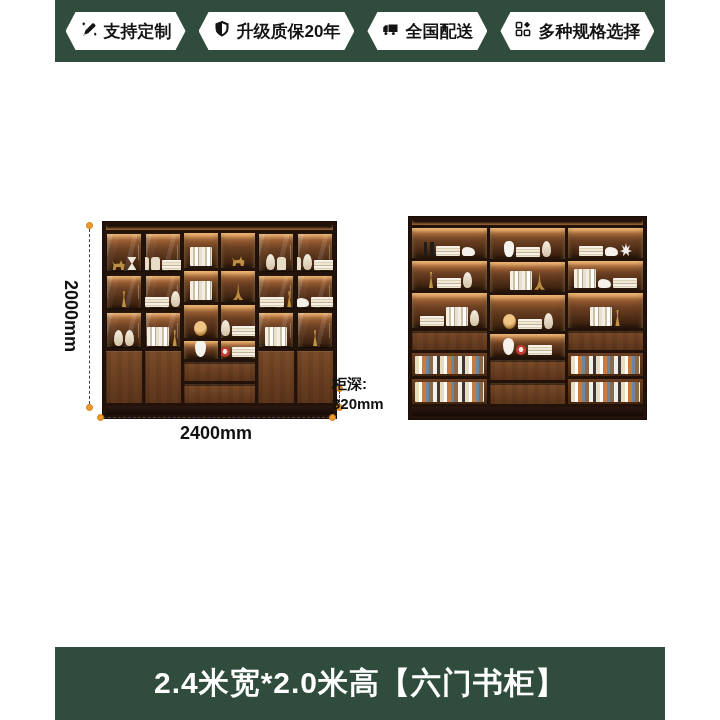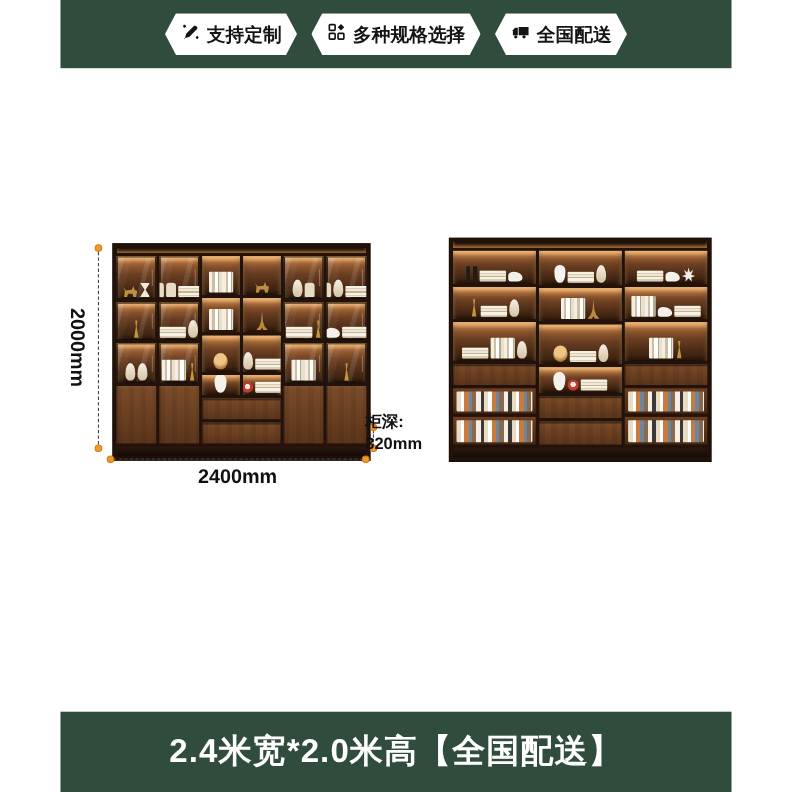--- a/index.html
+++ b/index.html
@@ -100,39 +100,49 @@
         <svg viewBox="0 0 24 24">
             <path fill="#141414" d="M5 21l2.2-7 9.2-9.2a1.7 1.7 0 0 1 2.4 0l1.4 1.4a1.7 1.7 0 0 1 0 2.4L11 17.8 4 20z"></path>
             <path fill="none" stroke="#141414" stroke-width="1.7" d="M3.2 5.2h3.6M5 3.4V7m13.8 11.8h3M20.3 17v3.6"></path>
           </svg>
       </span>
       <span>支持定制</span>
     </div>
     <div class="badge">
       <span>
         <svg viewBox="0 0 24 24">
-            <rect x="3.2" y="3.2" width="7" height="7" rx="1" fill="none" stroke="#141414" stroke-width="2"></rect>
-            <path fill="#141414" d="M17.3 2.4l4 4-4 4-4-4z"></path>
-            <rect x="3.2" y="13.8" width="7" height="7" rx="1" fill="none" stroke="#141414" stroke-width="2"></rect>
-            <rect x="13.8" y="13.8" width="7" height="7" rx="1" fill="none" stroke="#141414" stroke-width="2"></rect>
+            <path fill="#141414" d="M12 2l8 3.2v5.6c0 4.9-3.2 8.5-8 10.4-4.8-1.9-8-5.5-8-10.4V5.2z"></path>
+            <path fill="#ffffff" d="M12 4.3v14.6c3.6-1.7 5.9-4.5 5.9-8.4V6.7z"></path>
+            <path fill="none" stroke="#141414" stroke-width="1.4" d="M12 2l8 3.2v5.6c0 4.9-3.2 8.5-8 10.4-4.8-1.9-8-5.5-8-10.4V5.2z"></path>
           </svg>
       </span>
-      <span>多种规格选择</span>
+      <span>升级质保20年</span>
     </div>
     <div class="badge">
       <span>
         <svg viewBox="0 0 24 24">
             <path fill="#141414" d="M10 6h12v10H10z"></path>
             <path fill="#141414" d="M3 10l2.6-3H9v9H3z"></path>
             <circle cx="6.5" cy="18" r="2" fill="#141414"></circle>
             <circle cx="16.5" cy="18" r="2" fill="#141414"></circle>
           </svg>
       </span>
       <span>全国配送</span>
     </div>
+    <div class="badge">
+      <span>
+        <svg viewBox="0 0 24 24">
+            <rect x="3.2" y="3.2" width="7" height="7" rx="1" fill="none" stroke="#141414" stroke-width="2"></rect>
+            <path fill="#141414" d="M17.3 2.4l4 4-4 4-4-4z"></path>
+            <rect x="3.2" y="13.8" width="7" height="7" rx="1" fill="none" stroke="#141414" stroke-width="2"></rect>
+            <rect x="13.8" y="13.8" width="7" height="7" rx="1" fill="none" stroke="#141414" stroke-width="2"></rect>
+          </svg>
+      </span>
+      <span>多种规格选择</span>
+    </div>
   </header>
 
   <div data-bookcase="left" style="left:103px;top:222px;width:227px;height:190px;">
       <div class="bx col" style="flex: 1 1 0px;">
         <div class="cell c-toplit" style="flex: 3 1 0px;"></div>
         <div class="bx row" style="flex: 180 1 0px;">
           <div class="bx col" style="flex: 10 1 0px;">
             <div class="cell c-glass" style="flex: 46 1 0px;">
               <i class="it it-deer"></i>
               <i class="it it-hourglass"></i>
@@ -317,16 +327,16 @@
 
   <div class="dim-vline" style="left:339px;top:391px;height:15px;"></div>
   <div class="dim-dot" style="left:336px;top:385px;"></div>
   <div class="dim-dot" style="left:336px;top:404px;"></div>
   <div class="depth-label" style="left:332px;top:374px;">
     <div>柜深:</div>
     <div>320mm</div>
   </div>
 
   <footer class="titlebar">
-    <span>2.4米宽*2.0米高【全国配送】</span>
+    <span>2.4米宽*2.0米高【六门书柜】</span>
   </footer>
 
 </div>
 
 </body></html>

